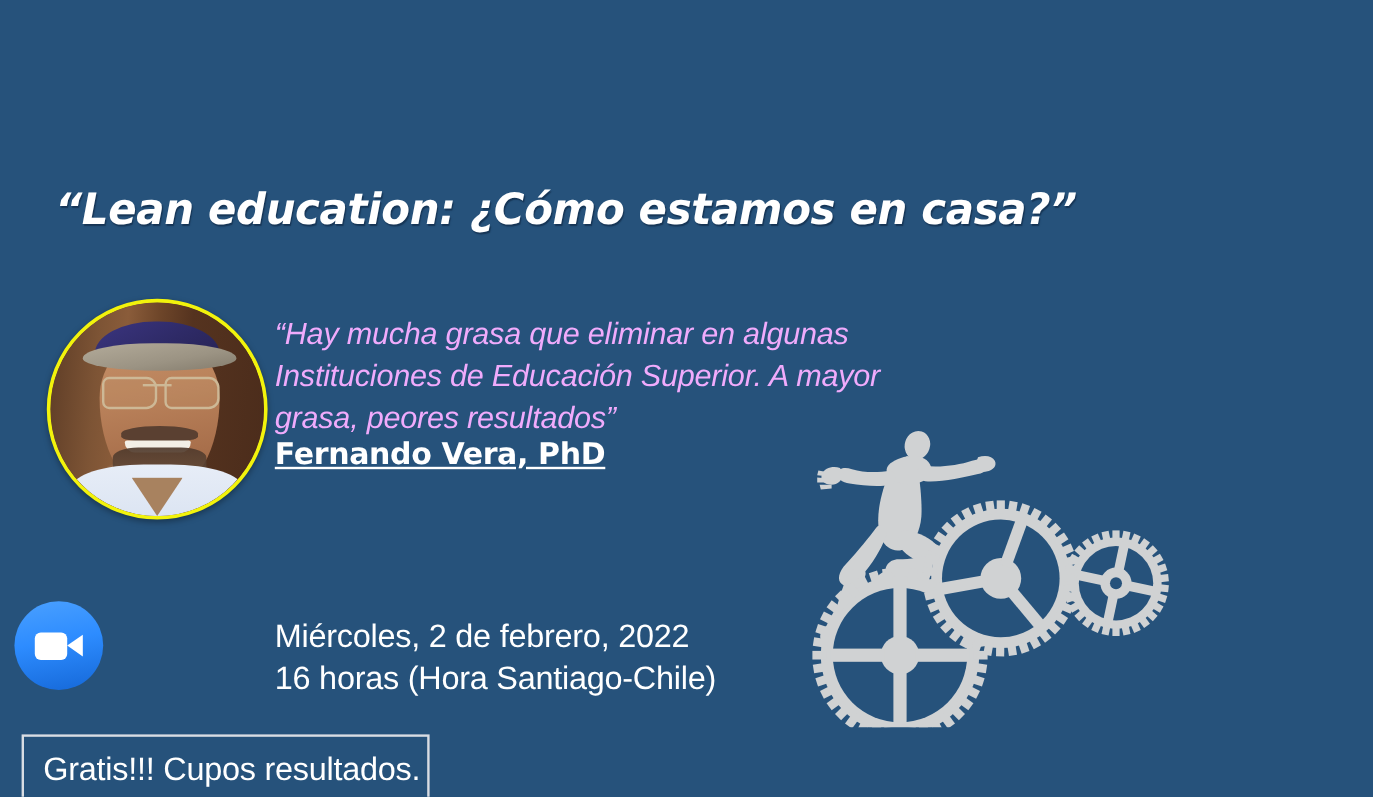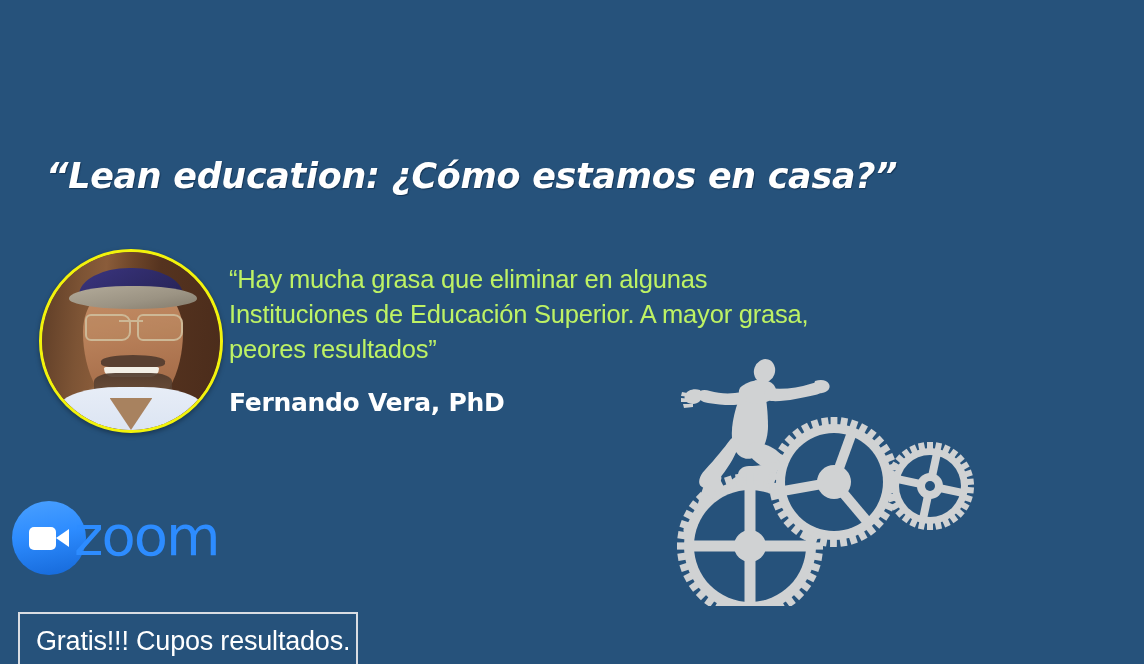--- a/index.html
+++ b/index.html
@@ -205,35 +205,37 @@
     background: #a8825f;
     clip-path: polygon(50% 100%, 0 0, 100% 0);
   }
 
   
   .quote {
     position: absolute;
     left: 229px;
     top: 262px;
     width: 580px;
-    color: #bef264;
+    color: #f0abfc;
     font-family: "Liberation Sans", sans-serif;
+    font-style: italic;
     font-size: 25.5px;
     line-height: 35px;
     letter-spacing: -0.2px;
   }
   .attrib {
     position: absolute;
     left: 229px;
-    top: 388px;
+    top: 364px;
     color: #ffffff;
     font-family: "DejaVu Sans", sans-serif;
     font-weight: bold;
     font-size: 25px;
     letter-spacing: -0.3px;
+    text-decoration: underline;
   }
 
   
   .zoom-logo {
     position: absolute;
     left: 12px;
     top: 500px;
     width: 200px;
     height: 76px;
     display: flex;
@@ -356,23 +358,26 @@
   <div class="quote">“Hay mucha grasa que eliminar en algunas Instituciones de Educación Superior. A mayor grasa, peores resultados”</div>
   <div class="attrib">Fernando Vera, PhD</div>
 
   <div class="zoom-logo">
     <div class="zoom-badge">
       <div class="cam">
         <div class="cam-body"></div>
         <div class="cam-lens"></div>
       </div>
     </div>
-    <div class="zoom-word">zoom</div>
   </div>
 
+  <div class="datetime">
+    <div>Miércoles, 2 de febrero, 2022</div>
+    <div>16 horas (Hora Santiago-Chile)</div>
+  </div>
 
   <div class="gratis-box">
     <span class="gratis-text">Gratis!!! Cupos resultados.</span>
   </div>
 
   <div class="artwork">
     <svg width="320" height="250" viewBox="0 0 320 250" xmlns="http://www.w3.org/2000/svg">
       <g fill="#D0D2D3">
 
         <g>

